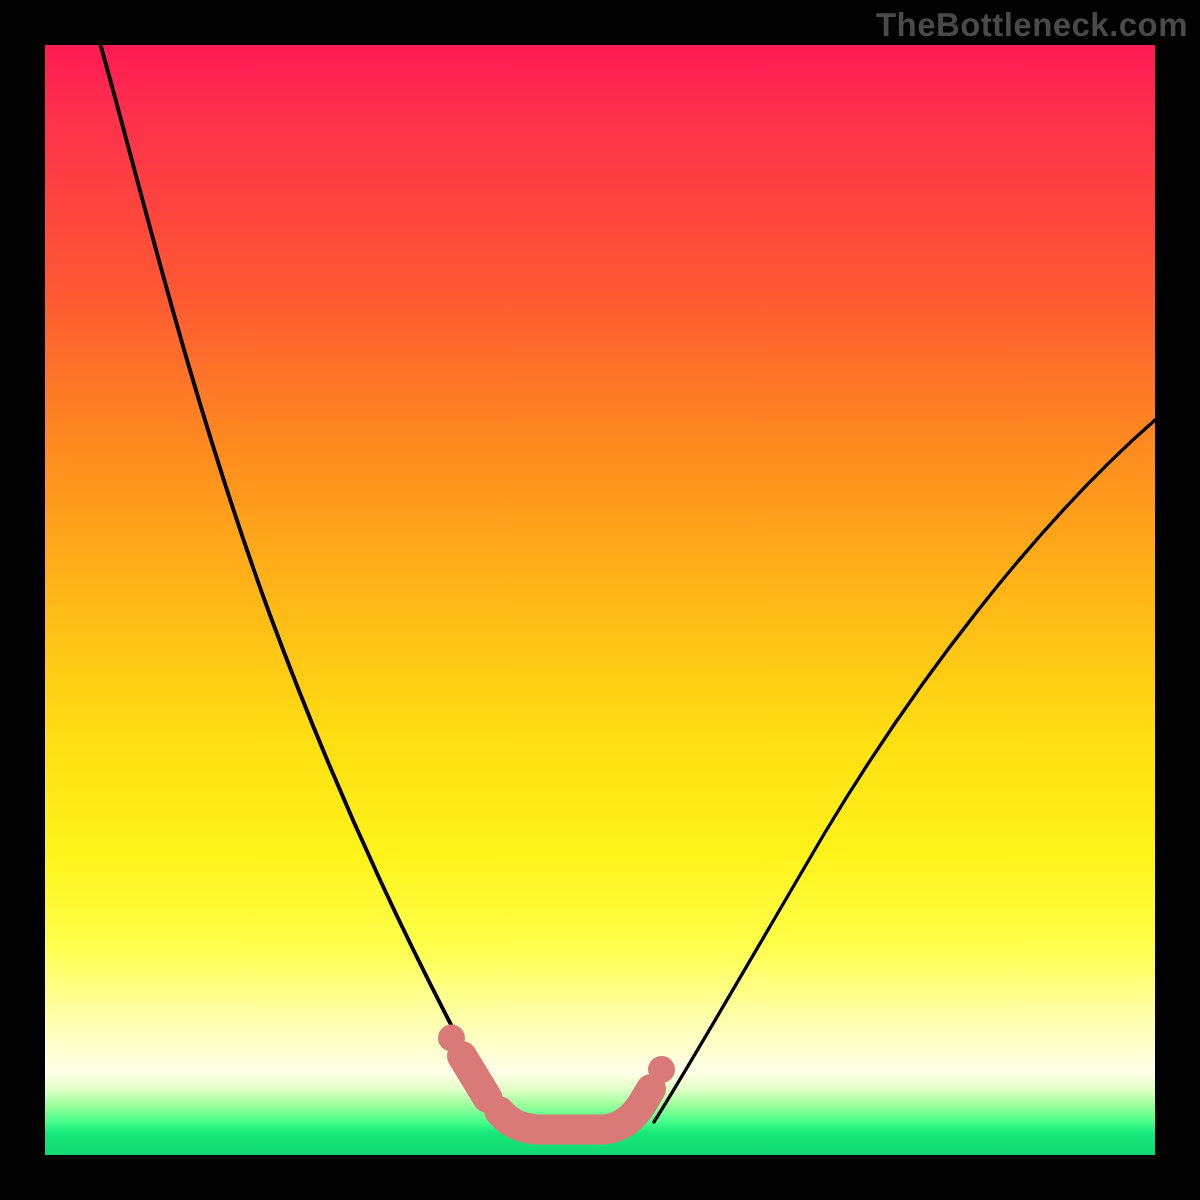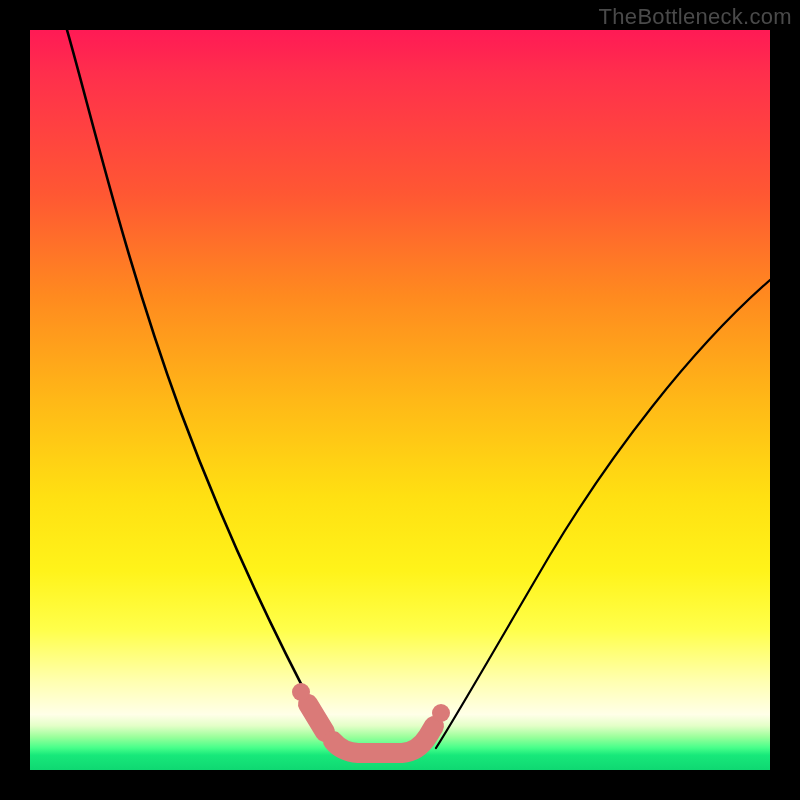--- a/index.html
+++ b/index.html
@@ -44,20 +44,21 @@
     );
   }
   .watermark {
     position: absolute;
     top: 4px;
     right: 8px;
     color: #4a4a4a;
     font-size: 22px;
     letter-spacing: 0.3px;
     user-select: none;
+    font-weight: bold;
   }
   svg.curves {
     position: absolute;
     left: 0;
     top: 0;
   }
 </style>
 </head>
 <body>
 

